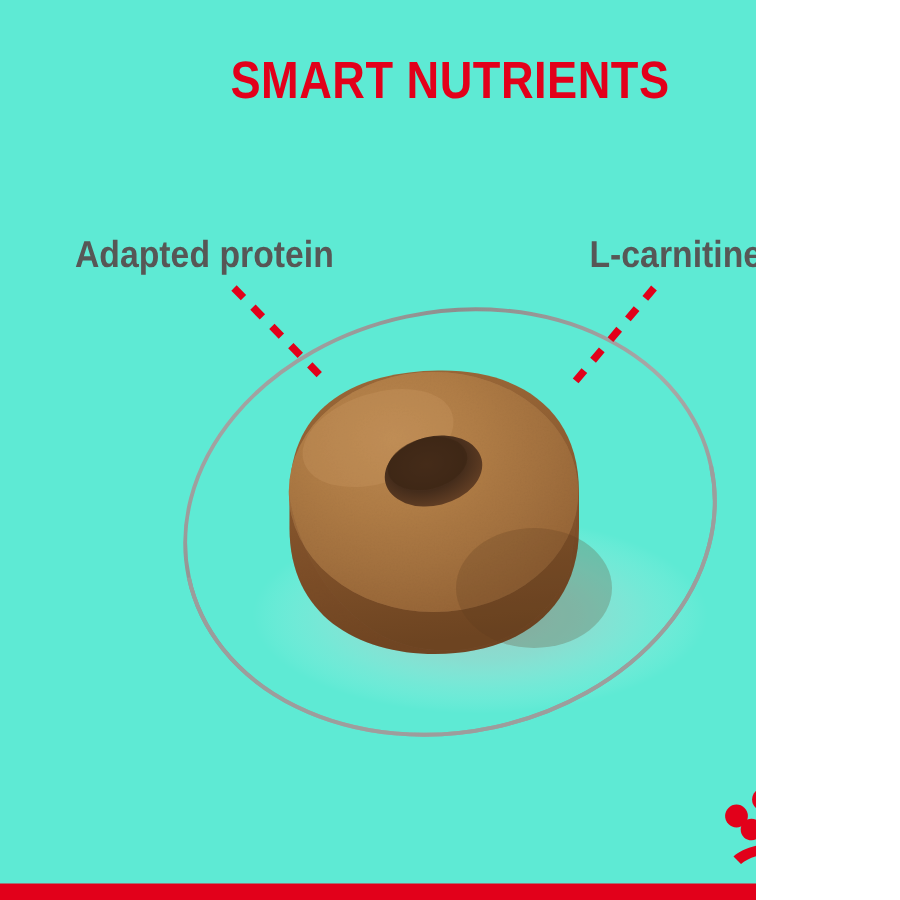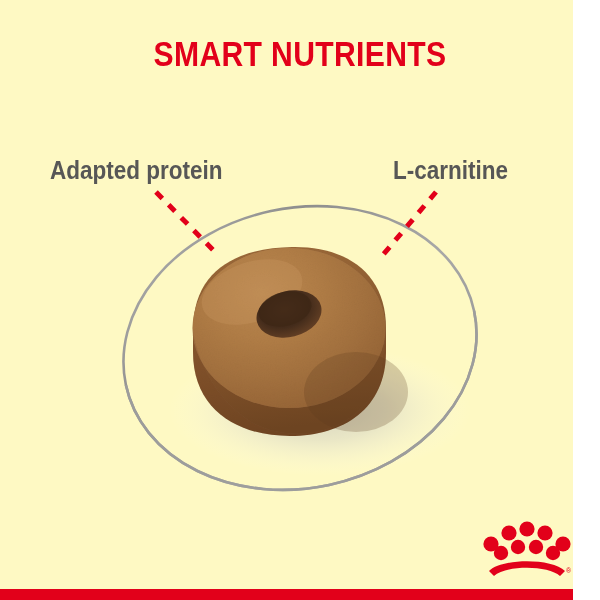--- a/index.html
+++ b/index.html
@@ -5,23 +5,23 @@
   html, body {
     margin: 0;
     padding: 0;
     background: #ffffff;
   }
   body {
     font-family: "Liberation Sans", sans-serif;
   }
   #stage {
     position: relative;
-    width: 573px;
+    width: 504px;
     height: 600px;
-    background: #fef9c3;
+    background: #5eead4;
     overflow: hidden;
   }
 
   
   #title {
     position: absolute;
     left: 0;
     top: 36px;
     width: 600px;
     text-align: center;

